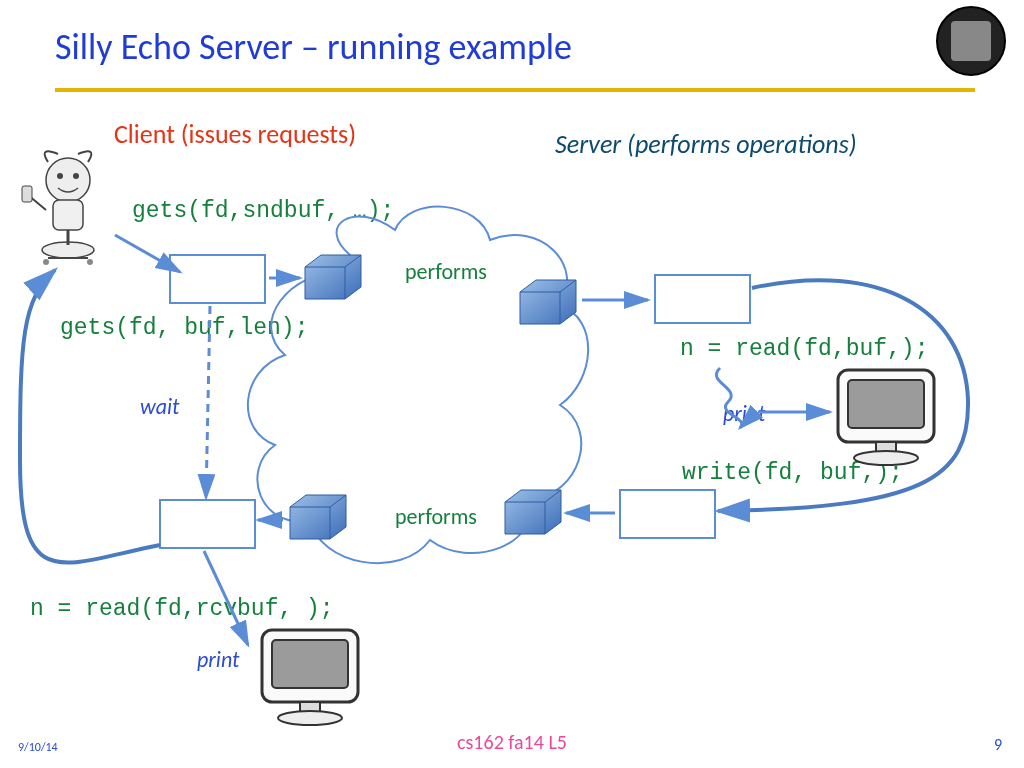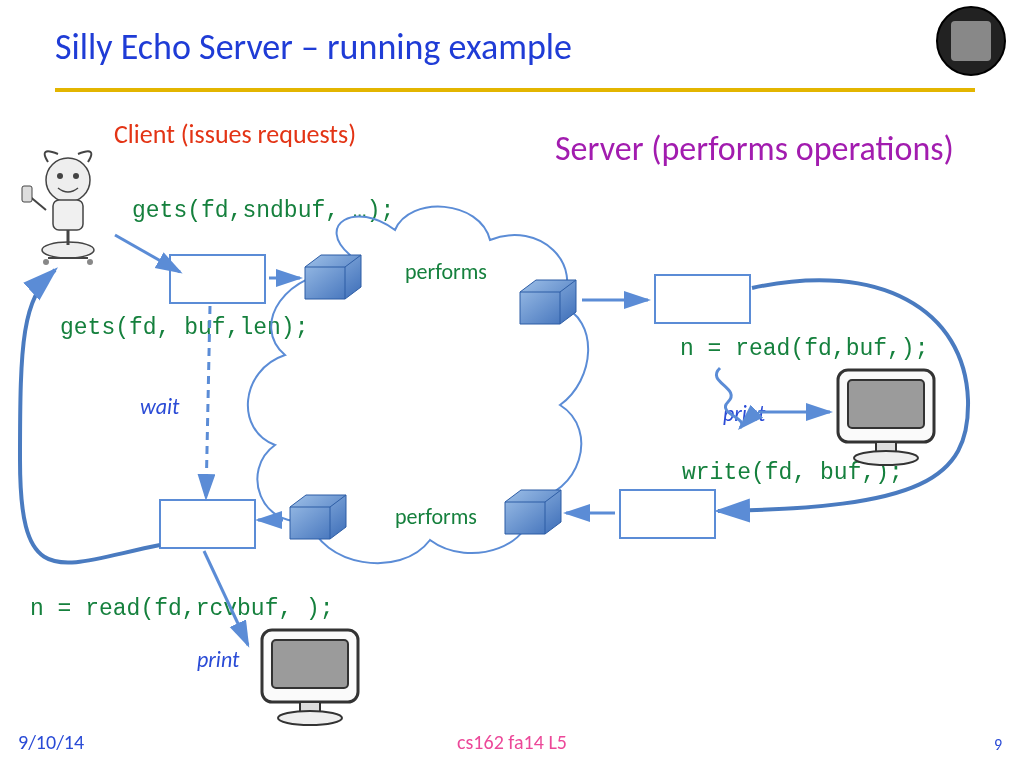--- a/index.html
+++ b/index.html
@@ -2,26 +2,26 @@
 <html><head>
 <meta charset="utf-8">
 <style>
   * { box-sizing: border-box; margin: 0; padding: 0; }
   body { width: 1024px; height: 768px; font-family: Calibri, Arial, sans-serif; background: #fff; position: relative; overflow: hidden; }
   .slide-title { position: absolute; left: 55px; top: 25px; font-size: 36px; color: #1f3cd6; font-weight: 400; text-align: right; }
   .logo { position: absolute; right: 18px; top: 6px; width: 70px; height: 70px; border-radius: 50%; background: radial-gradient(circle,#fff 35%,#222 36%,#222 100%); border:2px solid #000; display:flex;align-items:center;justify-content:center; }
   .logo-inner { width:40px;height:40px;background:#888;border-radius:4px;}
   .title-rule { position:absolute; left:55px; top:88px; width:920px; height:4px; background:#e3b500; }
   .client-label { position:absolute; left:114px; top:118px; color:#e33415; font-size:26px; }
-  .server-label { position:absolute; left:555px; top:128px; color:#a21caf; font-size:34px; }
+  .server-label { position:absolute; left:555px; top:128px; color:#0c4a6e; font-size:26px;font-style:italic; }
   .character { position:absolute; left:18px; top:150px; width:100px; height:120px; }
   .code { font-family: "Courier New", monospace; font-size:23px; color:#15803d; position:absolute; white-space:nowrap; }
   .wait-label { position:absolute; left:140px; top:393px; color:#2a4bd6; font-style:italic; font-size:22px; }
   .print-label { position:absolute; color:#2a4bd6; font-style:italic; font-size:22px; }
-  .footer-date { position:absolute; left:18px; bottom:14px; color:#2a4bd6; font-size:20px; }
+  .footer-date { position:absolute; left:18px; bottom:14px; color:#2a4bd6; font-size:12px; }
   .footer-center { position:absolute; left:50%; transform:translateX(-50%); bottom:14px; color:#ec4899; font-size:20px; }
   .footer-page { position:absolute; right:22px; bottom:14px; color:#2a4bd6; font-size:16px; }
   svg.diagram { position:absolute; left:0; top:0; width:1024px; height:768px; pointer-events:none; }
   .rectbox { fill:#fff; stroke:#5b8cd6; stroke-width:2; }
   .cloud { fill:none; stroke:#5b8cd6; stroke-width:2; }
   .arrow { stroke:#5b8cd6; stroke-width:3; fill:none; marker-end:url(#ah); }
   .arrow-big { stroke:#4a7bc0; stroke-width:4; fill:none; marker-end:url(#ah); }
   .dashed { stroke-dasharray:8 6; }
 </style>
 </head>

